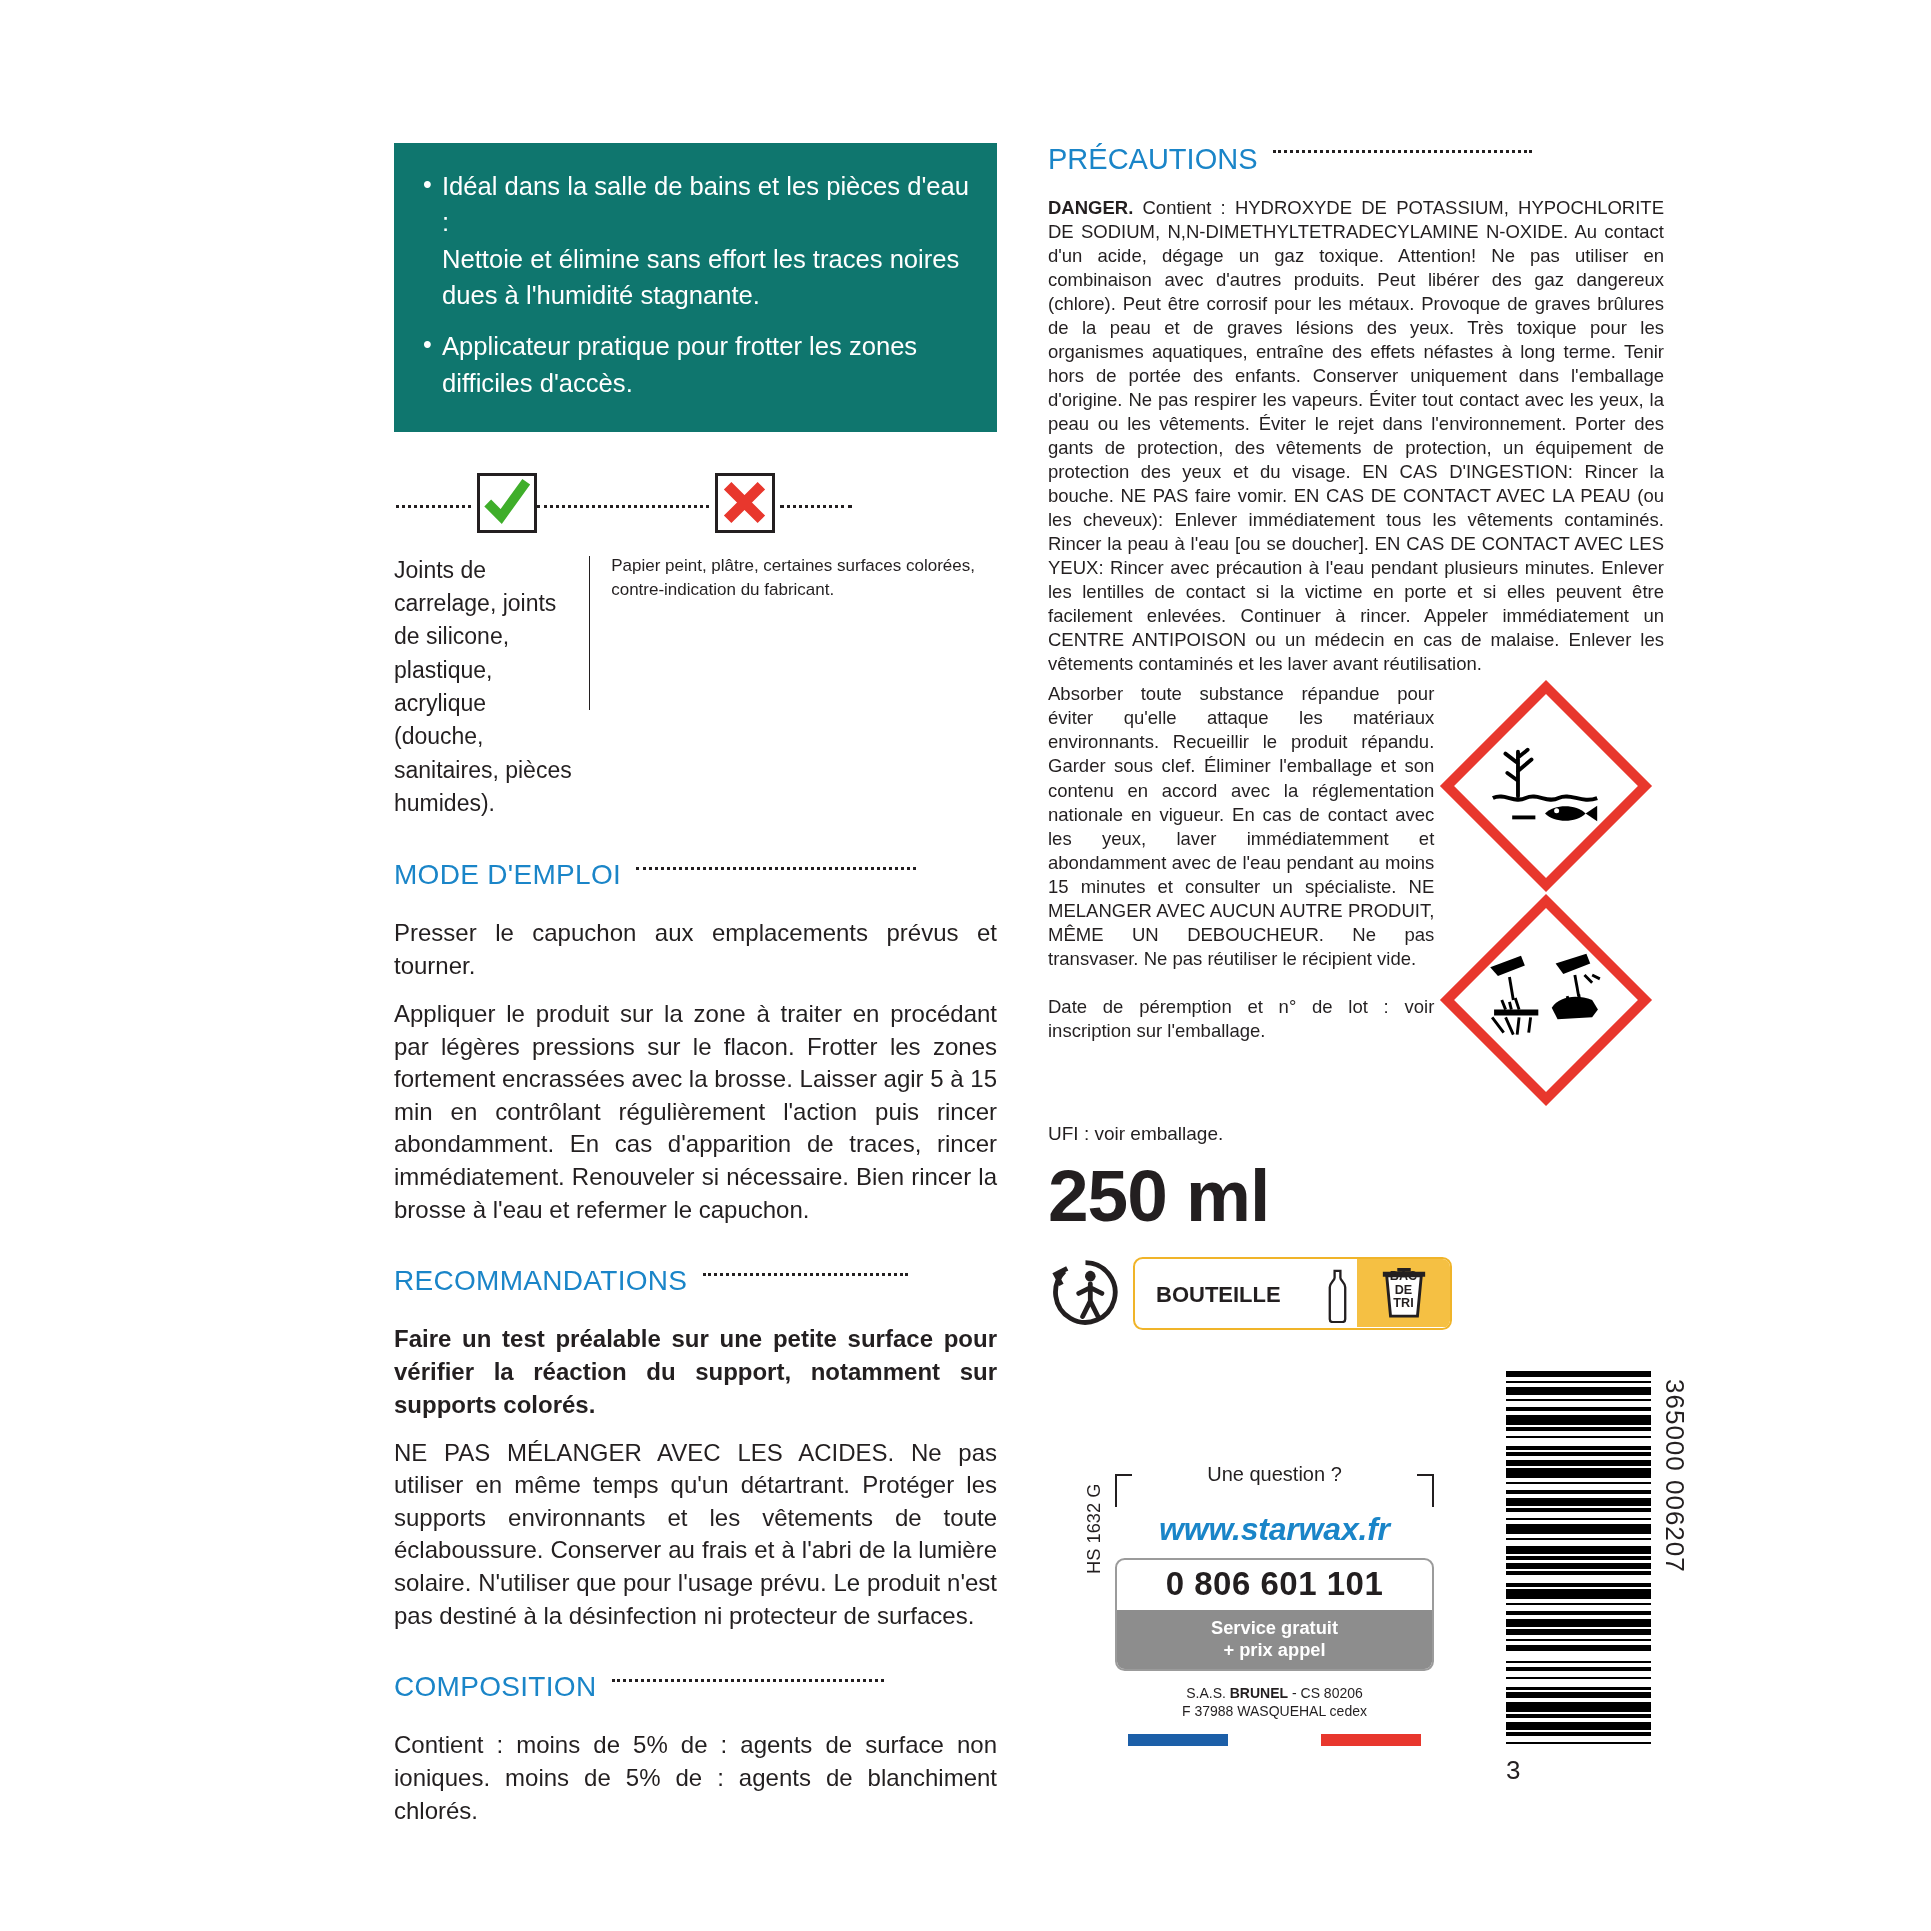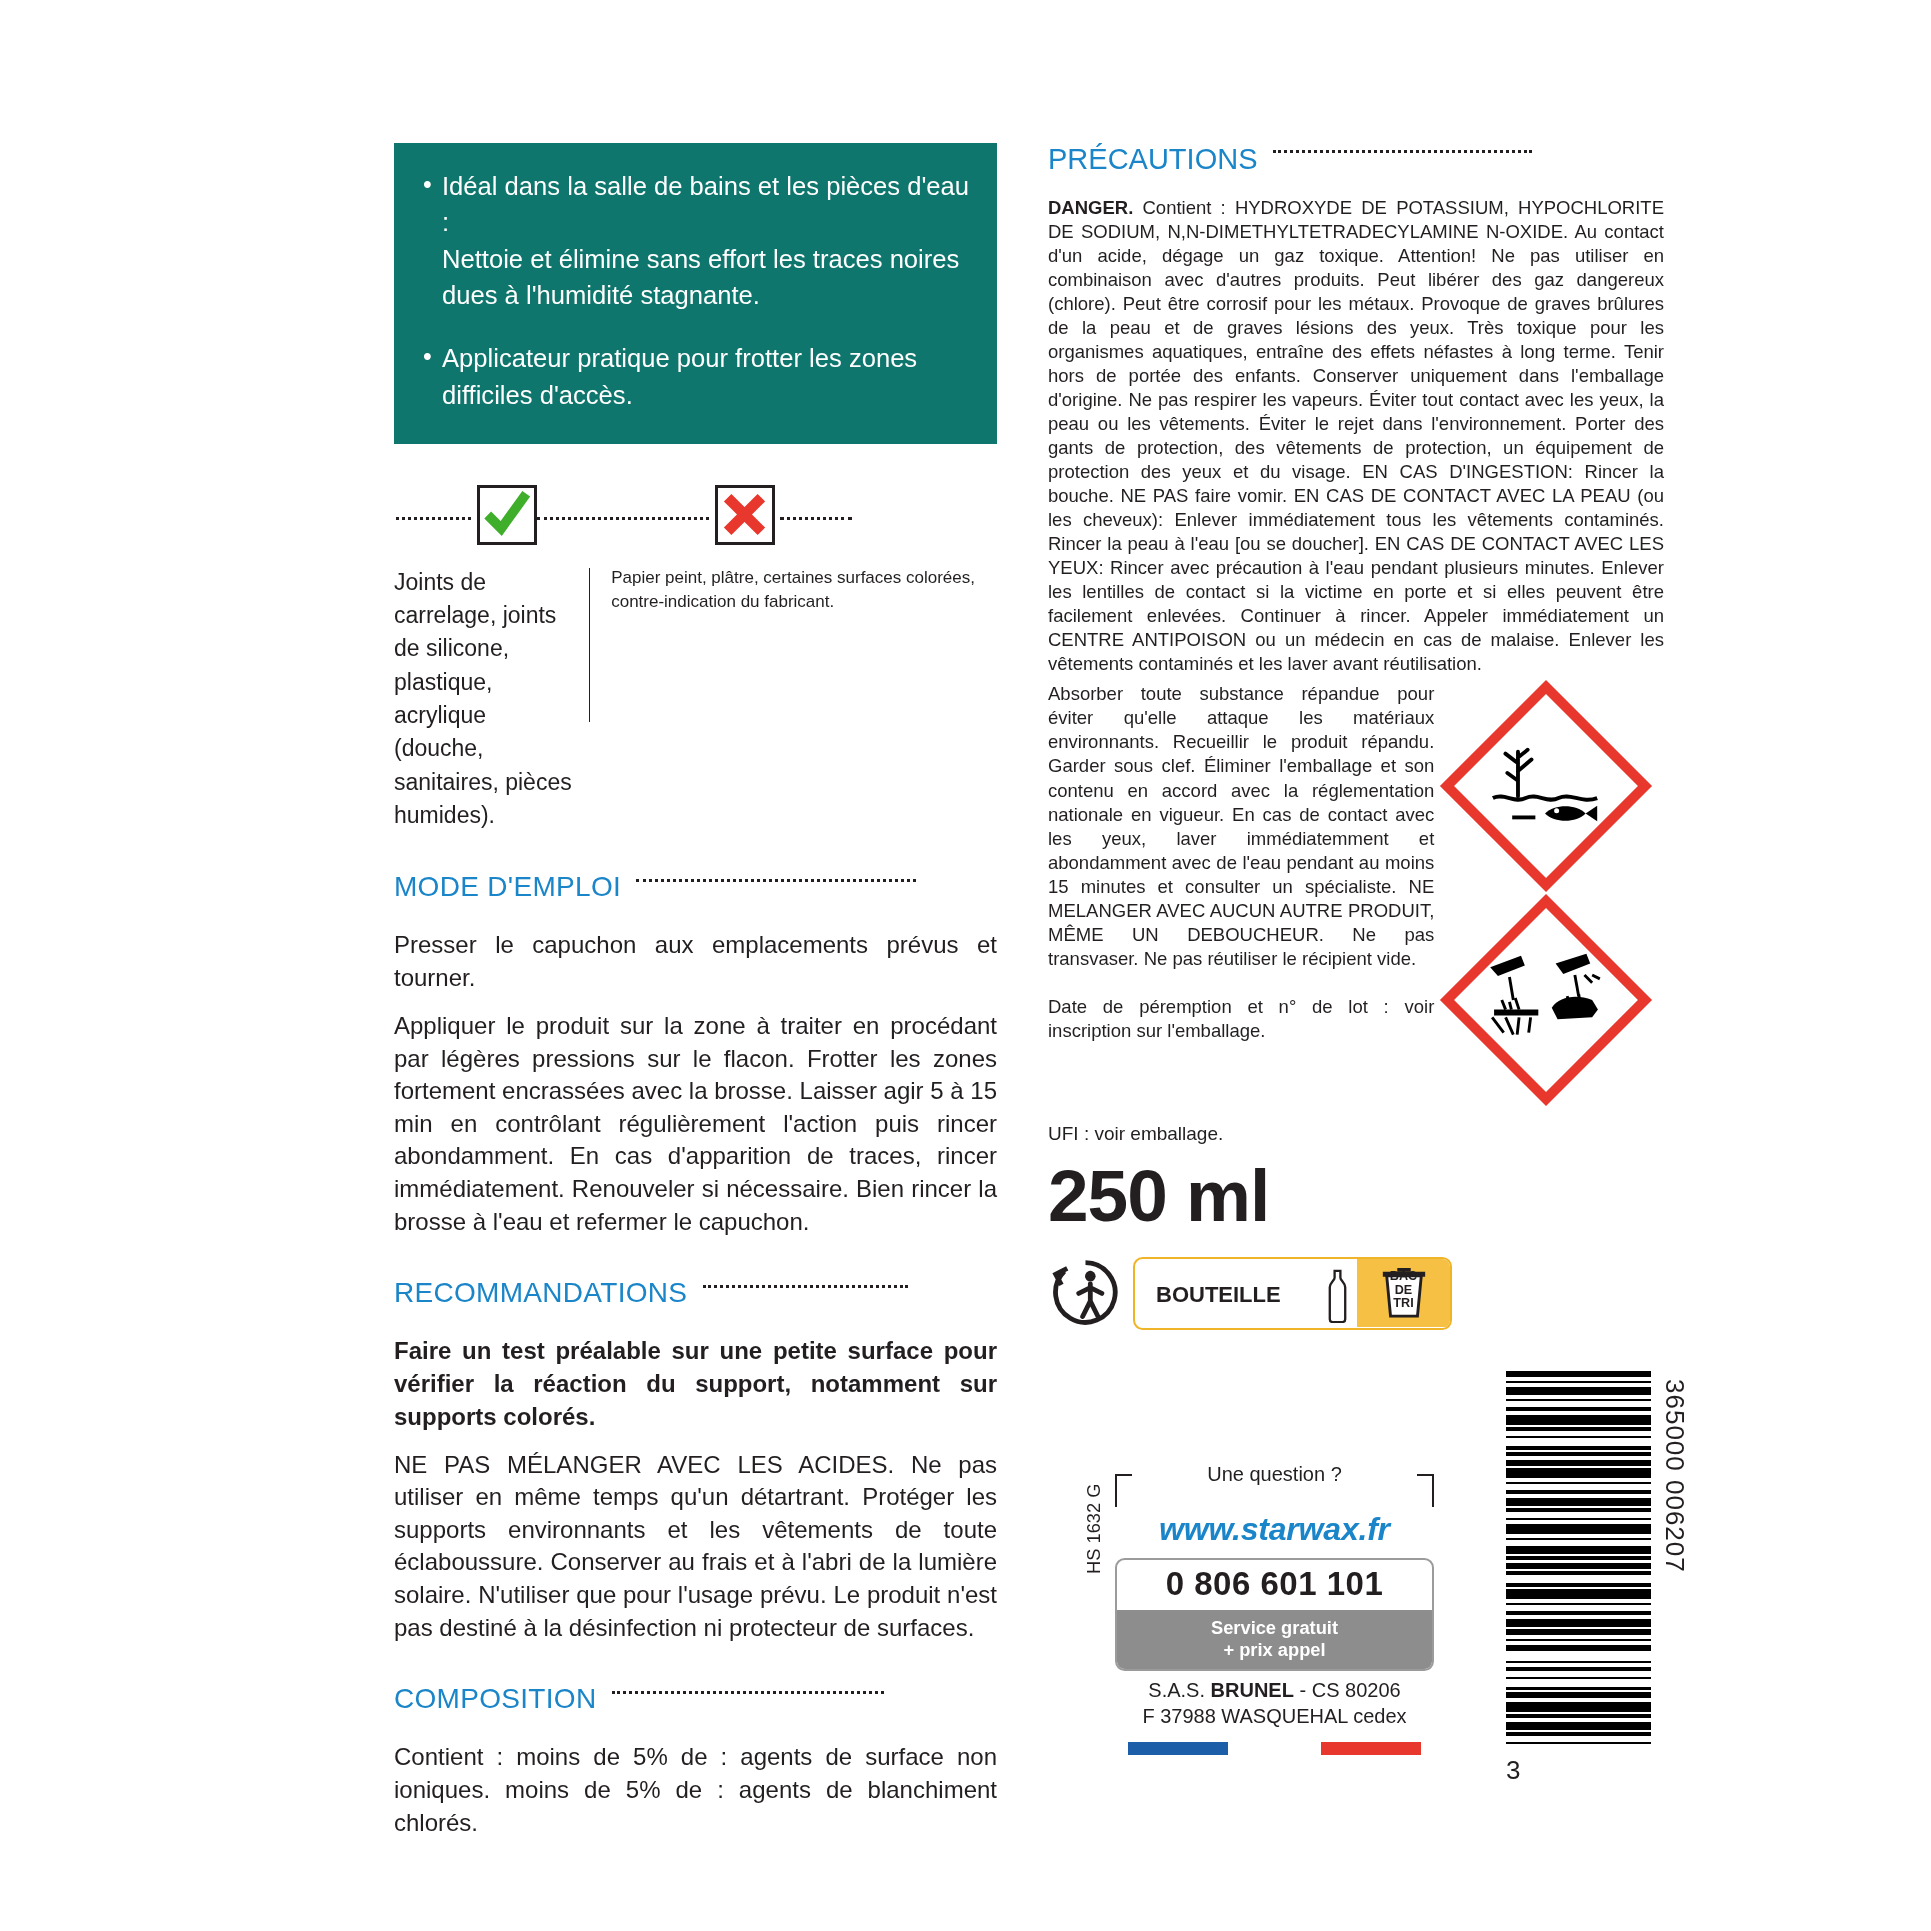--- a/index.html
+++ b/index.html
@@ -41,21 +41,21 @@
   }
   .blue-box li:before {
     content: "•";
     position: absolute; left: 1.9px; top: -1px;
     font-size: 25px;
   }
   .blue-box .sub {
     display: block;
     padding-left: 0;
   }
-  .blue-box li + li { margin-top: 27px; }
+  .blue-box li + li { margin-top: 15px; }
 
   
   .icon-row {
     position: relative;
     height: 79px;
     margin-top: 33px;
     width: 603px;
   }
   .dotline {
     position: absolute;
@@ -272,22 +272,22 @@
   .phone-num {
     font-size: 33px; font-weight: bold; letter-spacing: 0.5px;
     padding: 5.8px 0 6.8px 0;
   }
   .phone-sub {
     background: #8d8d8d; color: #fff;
     font-size: 18.3px; line-height: 1.18; padding: 6.8px 0 8.7px 0;
     font-weight: bold;
   }
   .addr {
-    margin-top: 6px;
-    font-size: 20px; line-height: 1.3;
+    margin-top: 13px;
+    font-size: 14px; line-height: 1.3;
   }
   .addr b { font-weight: bold; }
   .flag-row {
     margin-top: 13.5px;
     display: flex; justify-content: center; gap: 93px;
   }
   .flag { width: 100px; height: 12.6px; }
   .flag.blue { background: #1c5fa8; }
   .flag.red { background: #e8372d; }
 

